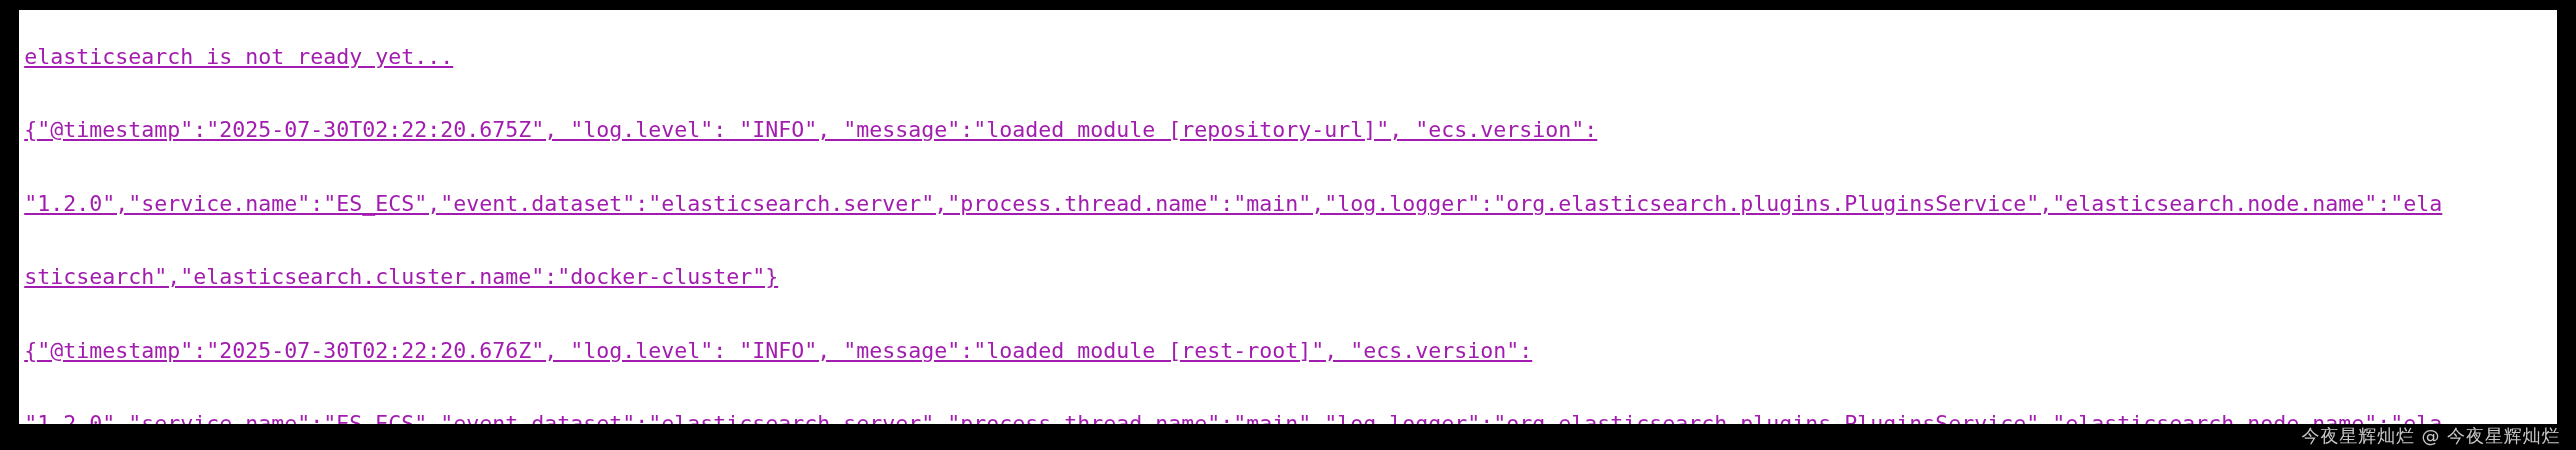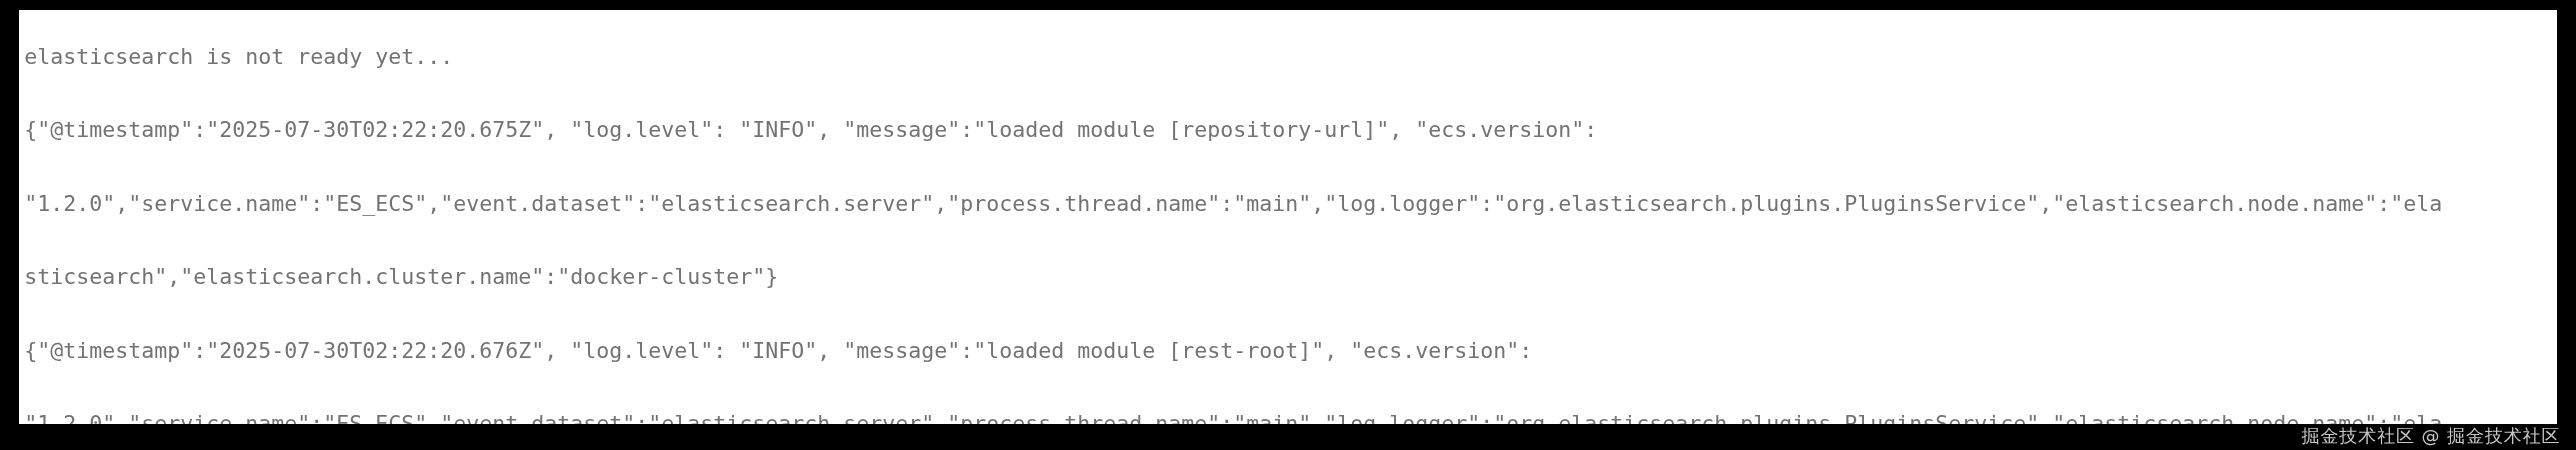--- a/index.html
+++ b/index.html
@@ -44,21 +44,22 @@
     font-family: "DejaVu Sans Mono", "Liberation Mono", monospace;
     font-size: 21.6px;
     line-height: 24.5px;
     letter-spacing: 0px;
     white-space: pre;
     font-weight: 400;
   }
   .log-line {
     display: block;
     white-space: pre;
-    color: #737373;
+    color: #a21caf;
+    text-decoration: underline;
   }
   .log-line.clipped {
     
   }
 
   
   #watermark {
     position: absolute;
     right: 15.5px;
     bottom: 5.2px;
@@ -128,16 +129,16 @@
       
     </div>
 
   </div>
 
   <div id="left-gutter"></div>
   <div id="right-gutter"></div>
   <div id="top-gutter"></div>
   <div id="bottom-gutter"></div>
 
-  <div id="watermark">掘金技术社区 @ 掘金技术社区</div>
+  <div id="watermark">今夜星辉灿烂 @ 今夜星辉灿烂</div>
 
 </div>
 
 
 </body></html>

